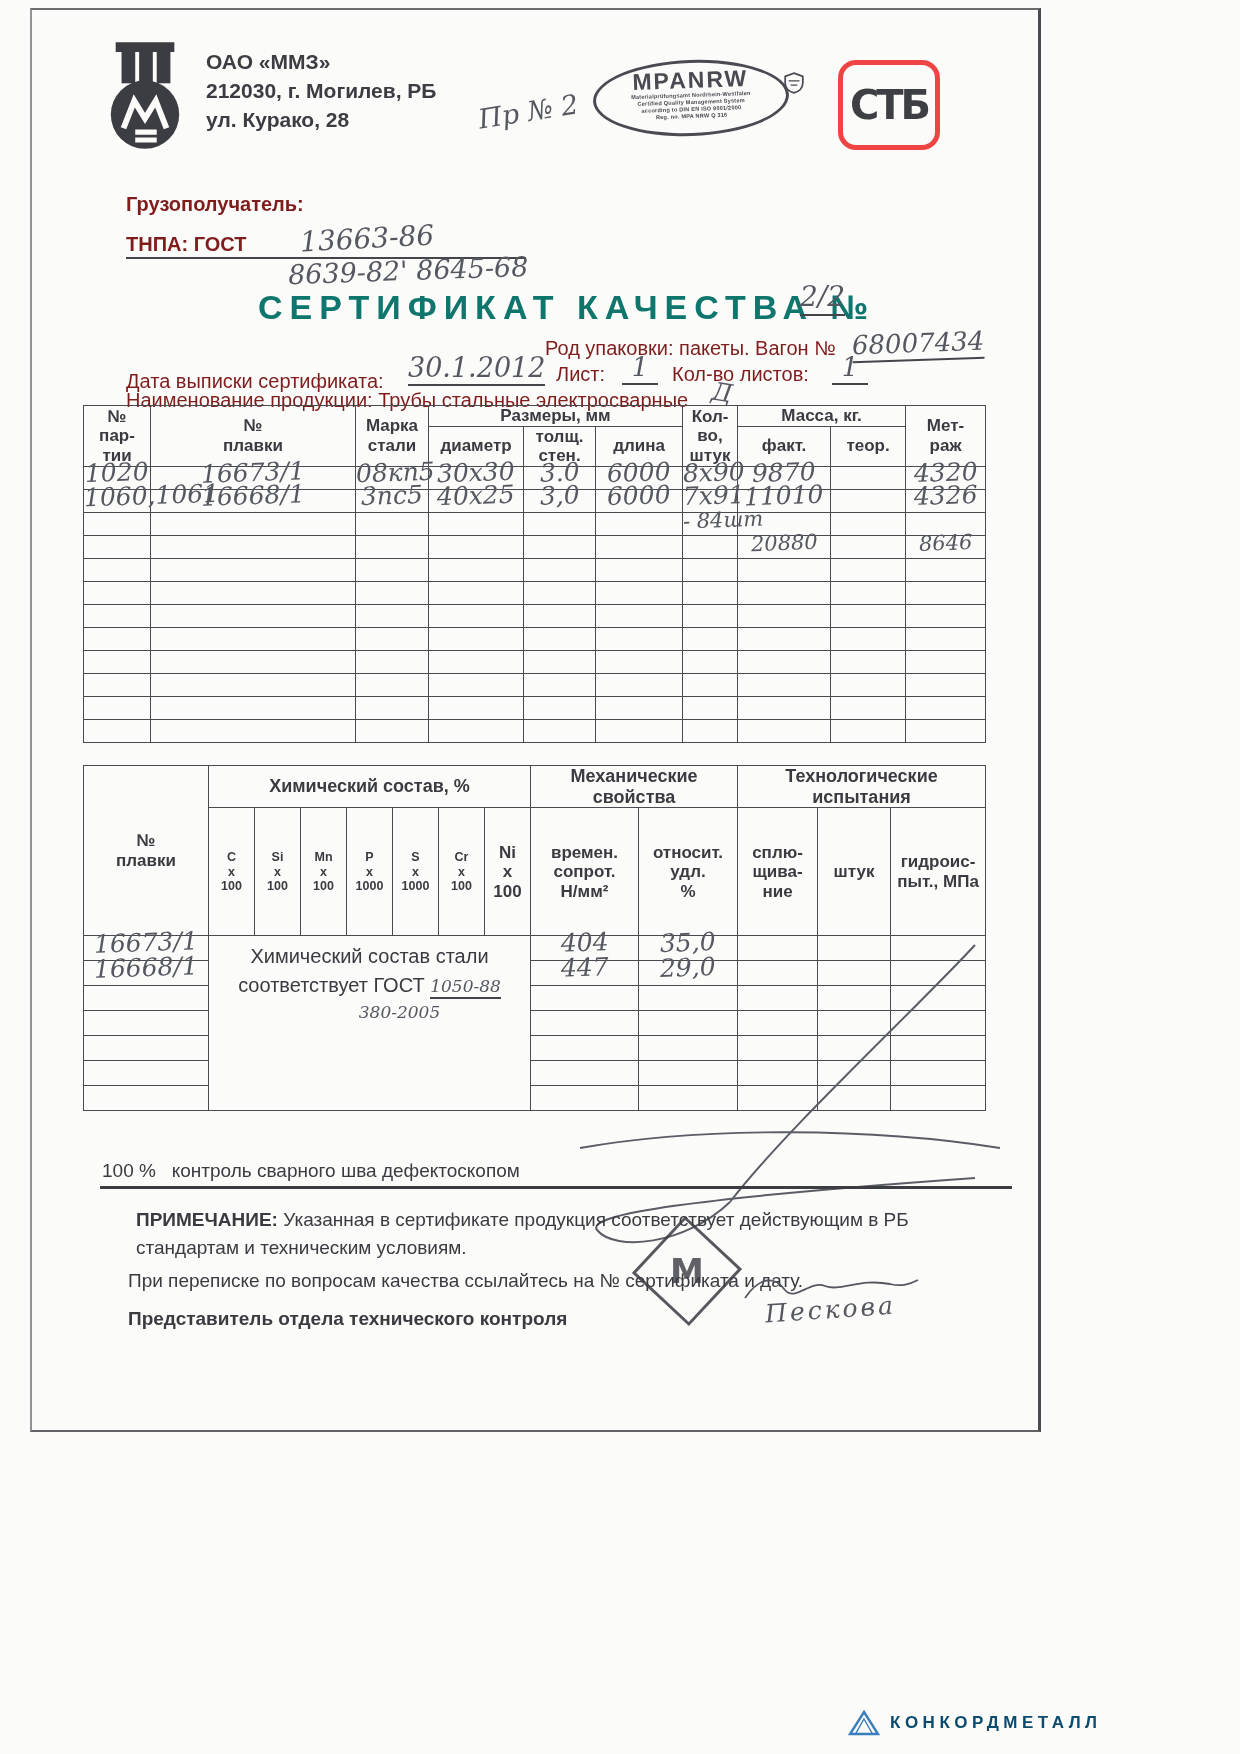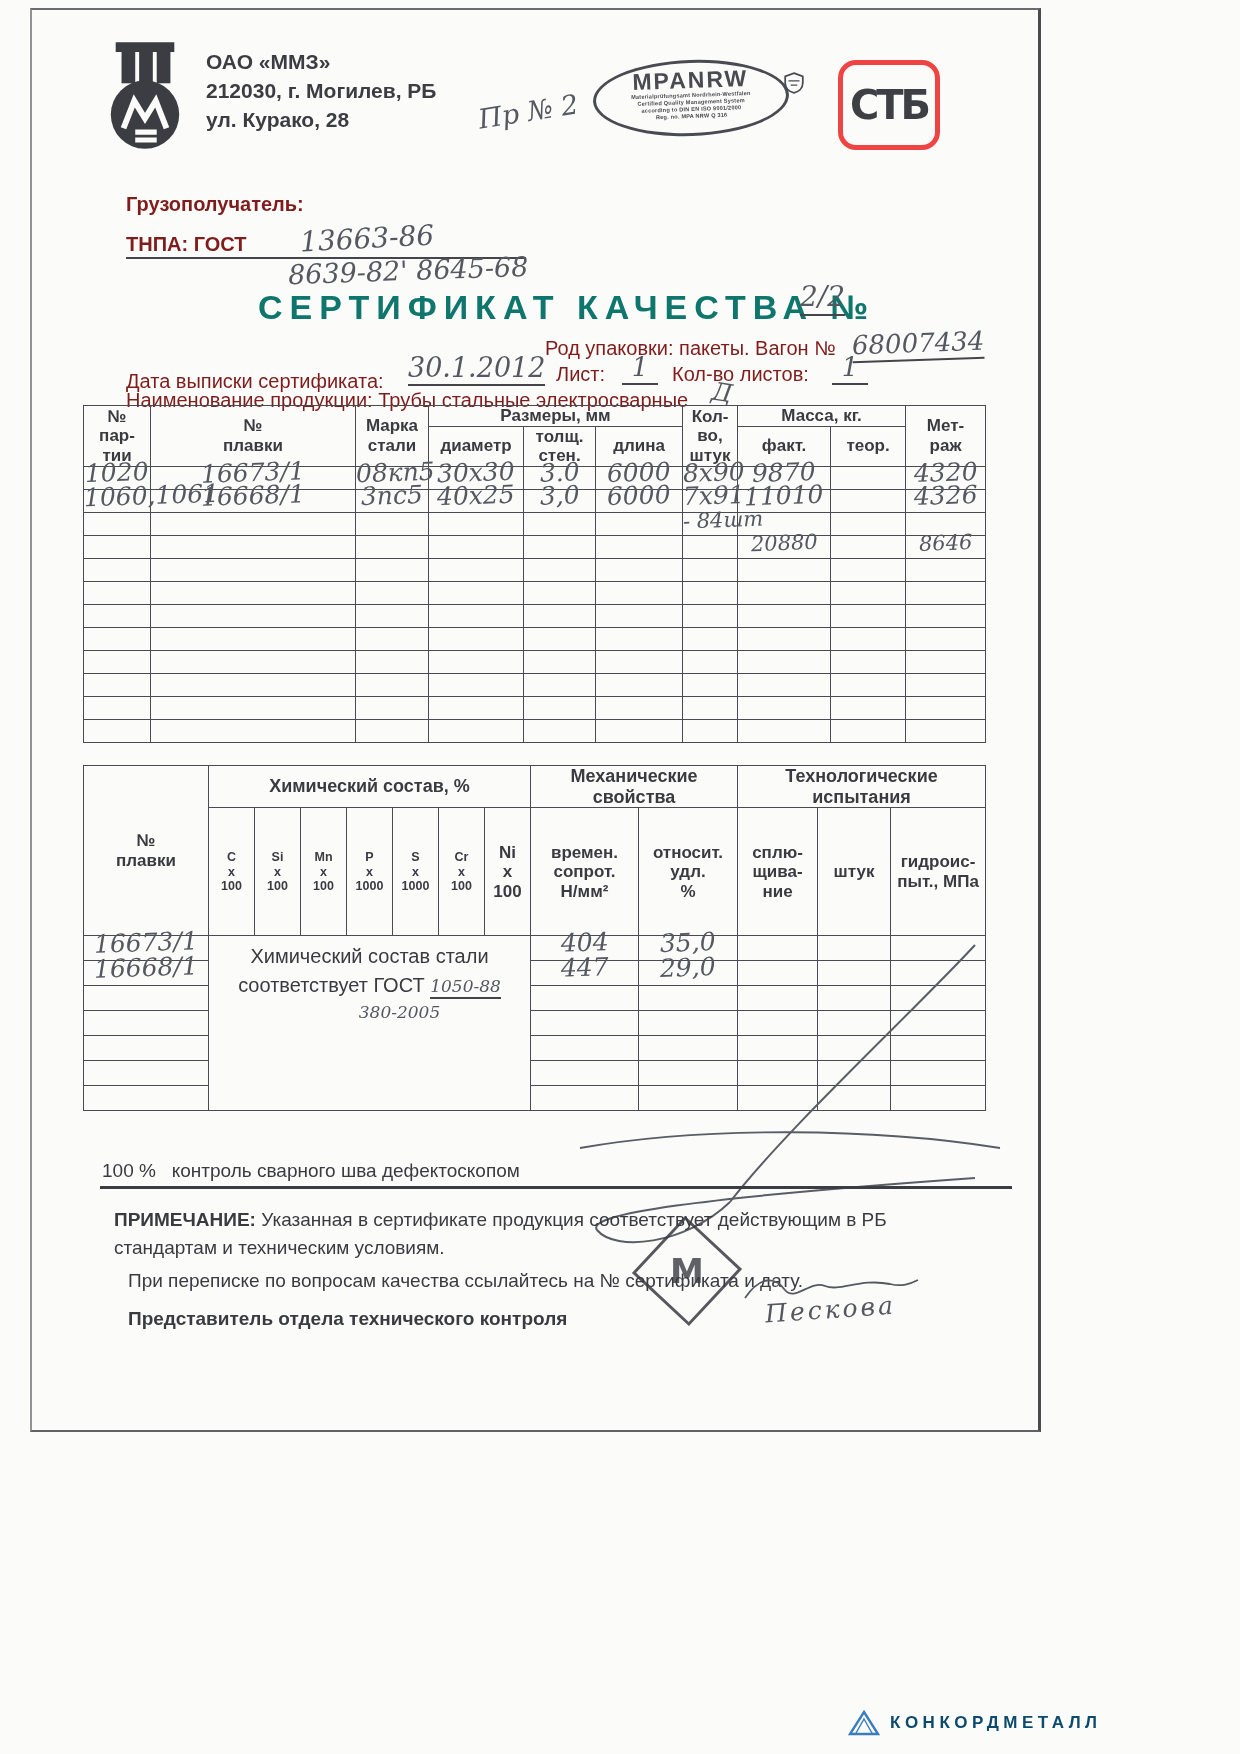--- a/index.html
+++ b/index.html
@@ -437,21 +437,21 @@
       <path d="M25 218 C 150 196, 320 198, 445 218" stroke="#5a5c66" stroke-width="1.8" fill="none"></path>
     </svg>
   </div>
 
   <div class="abs footer-line" style="left:102px;top:1160px;">
     <span>100 %</span>&nbsp;&nbsp;
     <span>контроль сварного шва дефектоскопом</span>
   </div>
   <div class="abs rule" style="left:100px;top:1186px;width:912px;"></div>
 
-  <div class="abs footer-line" style="left:114px;top:1206px;width:878px;line-height:1.45;">
+  <div class="abs footer-line" style="left:136px;top:1206px;width:878px;line-height:1.45;">
     <span class="b">ПРИМЕЧАНИЕ:</span><span> Указанная в сертификате продукция соответствует действующим в РБ стандартам и  техническим  условиям.</span>
   </div>
 
   <div class="abs footer-line" style="left:128px;top:1270px;">При переписке по вопросам качества ссылайтесь на № сертификата и дату.</div>
 
   <div class="abs stamp-diamond" style="left:648px;top:1232px;">
     <span>М</span>
   </div>
 
   <div class="abs footer-line b" style="left:128px;top:1308px;">Представитель отдела технического контроля</div>

